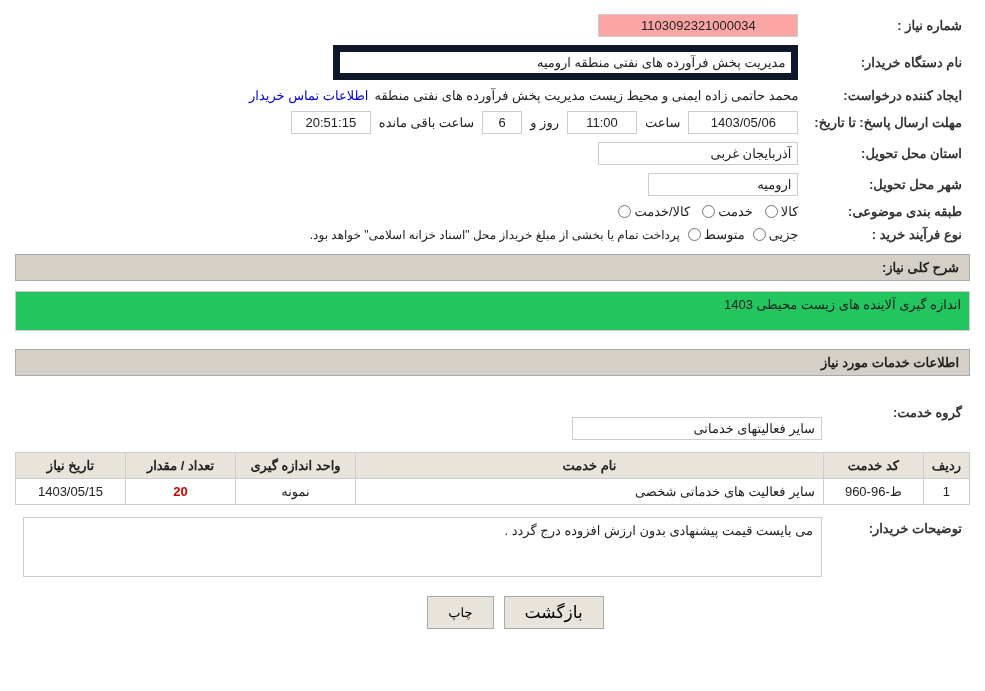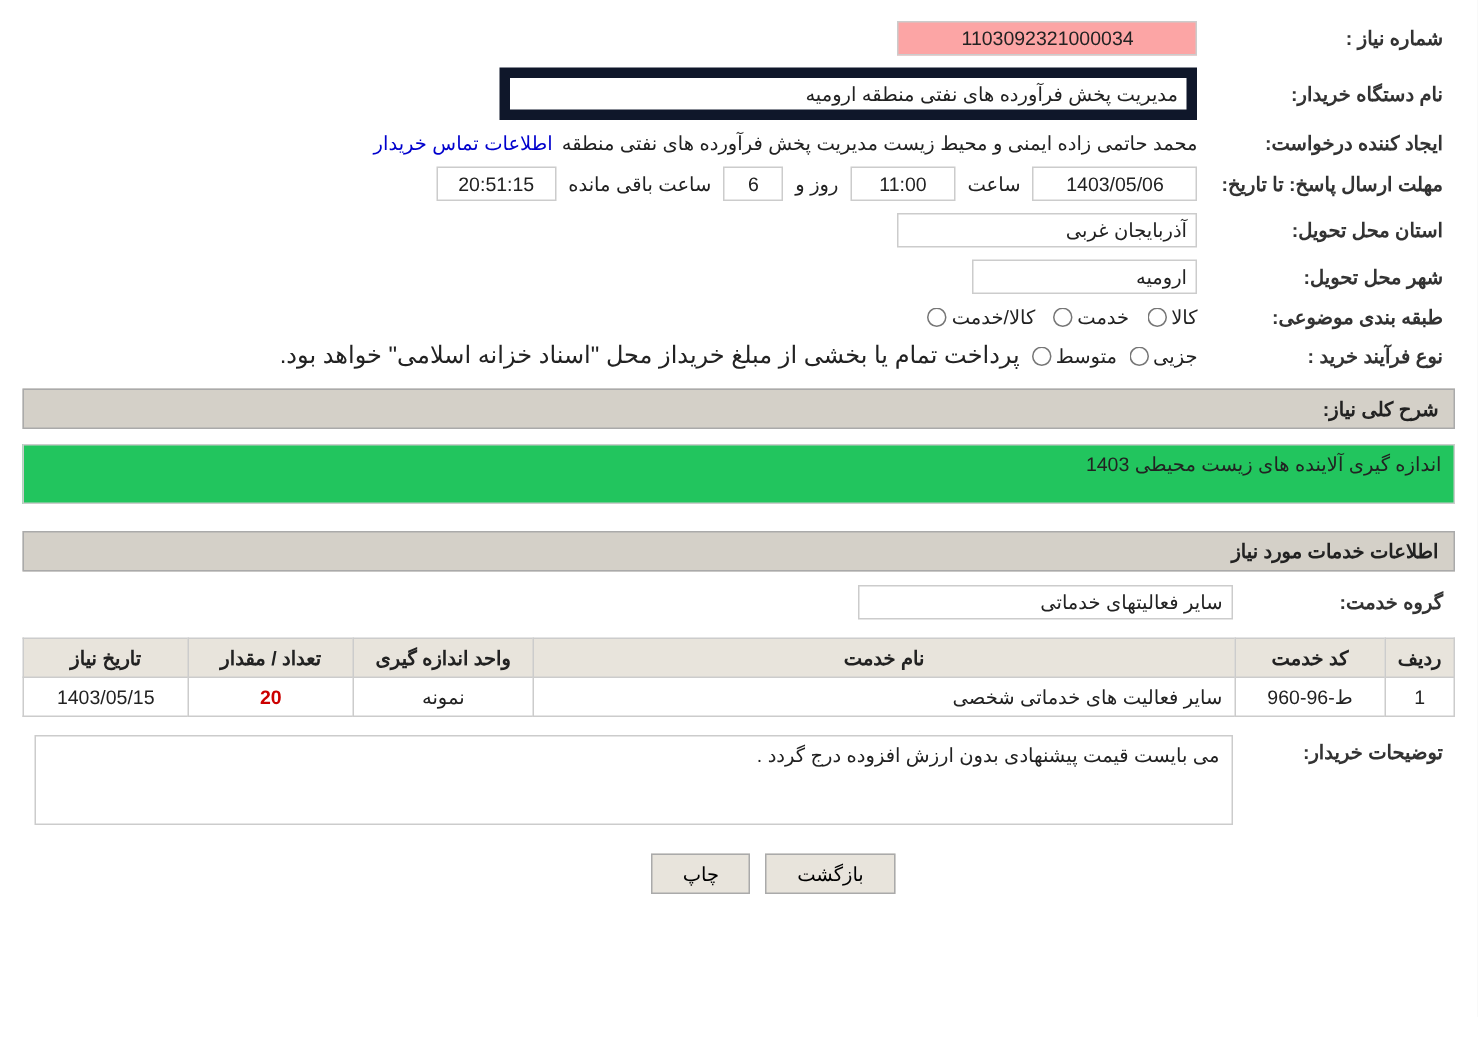--- a/index.html
+++ b/index.html
@@ -124,21 +124,21 @@
       font-family: Tahoma, Arial, sans-serif;
       font-size: 13px;
       margin-left: 46px;
     }
     .btn-back {
       background: #e8e4dc;
       border: 1px solid #aaa;
       padding: 5px 20px;
       cursor: pointer;
       font-family: Tahoma, Arial, sans-serif;
-      font-size: 13px;
+      font-size: 17px;
     }
     .main-content-area {
       position: relative;
     }
     .number-box {
       border: 1px solid #ccc;
       background: #fca5a5;
       padding: 3px 6px;
       display: inline-block;
       min-width: 200px;
@@ -245,40 +245,40 @@
         <td class="value-cell">
           <div class="row-flex">
             <label class="radio-item">
               <span>جزیی</span>
               <input type="radio" name="purchase_type" value="jozi" style="">
             </label>
             <label class="radio-item">
               <span>متوسط</span>
               <input type="radio" name="purchase_type" value="motavaset" style="">
             </label>
-            <span style="font-size:16px;text-align:center;">پرداخت تمام یا بخشی از مبلغ خریداز محل "اسناد خزانه اسلامی" خواهد بود.</span>
+            <span style="font-size:12px;text-align:center;">پرداخت تمام یا بخشی از مبلغ خریداز محل "اسناد خزانه اسلامی" خواهد بود.</span>
           </div>
         </td>
       </tr>
     </tbody>
       </table>
 
     <div class="section-header">شرح کلی نیاز:</div>
     <div style="padding: 5px 0 10px 0;">
       <div style="border:1px solid #ccc; background:#22c55e; min-height:40px; padding:5px 8px; direction:rtl;">اندازه گیری آلاینده های زیست محیطی 1403</div>
     </div>
 
     <div class="section-header">اطلاعات خدمات مورد نیاز</div>
 
     <table class="info-table" style="margin: 5px 0;">
       <tbody>
           <tr>
         <td class="label-cell">گروه خدمت:</td>
         <td class="value-cell">
-          <span class="input-box" style="min-width:250px;">سایر فعالیتهای خدماتی</span>
+          <span class="input-box" style="min-width:250px;margin-top:32px;">سایر فعالیتهای خدماتی</span>
         </td>
       </tr>
     </tbody>
       </table>
 
     <table class="services-table">
       <thead>
         <tr>
           <th style="width:40px;">ردیف</th>
           <th style="width:100px;">کد خدمت</th>

